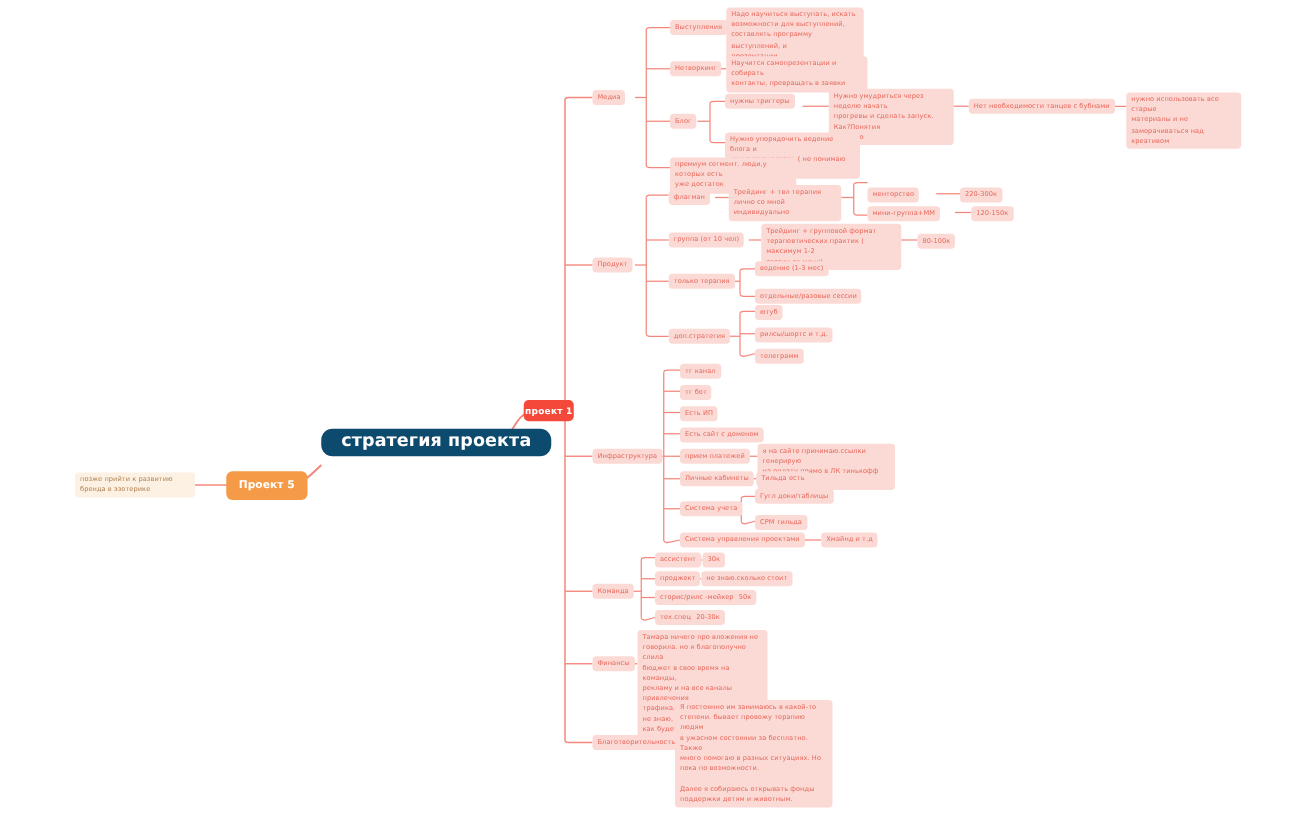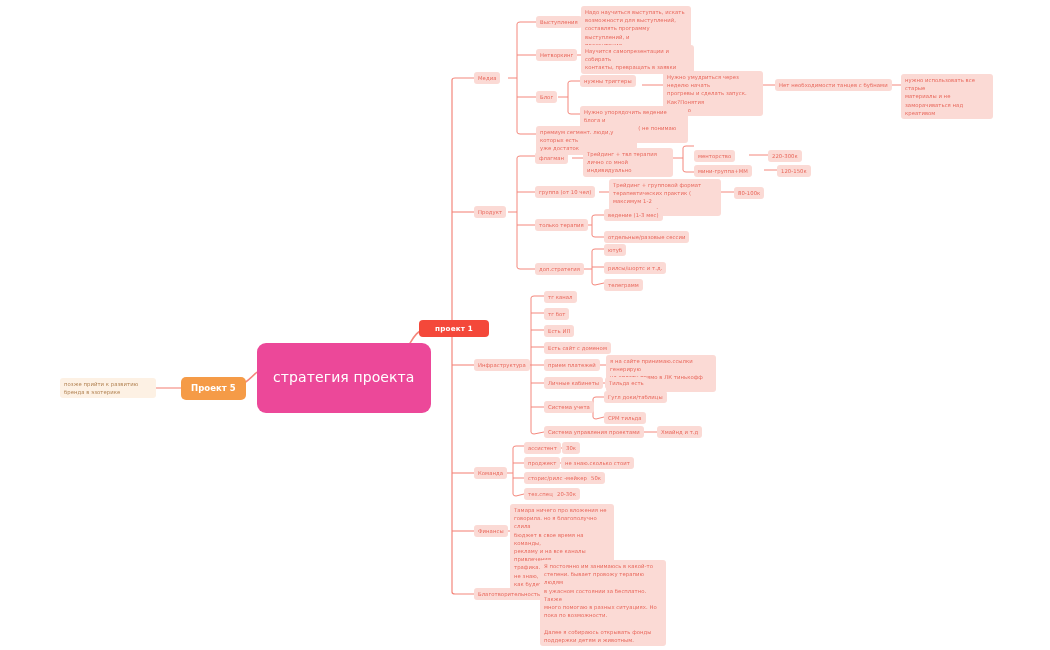--- a/index.html
+++ b/index.html
@@ -23,30 +23,30 @@
     line-height:1.55;
     letter-spacing:0.05px;
     white-space:pre-wrap;
   }
   .node.lvl1{
     background:#f4483a;
     color:#ffffff;
     font-weight:bold;
     font-size:7.2px;
     border-radius:4px;
-    padding:3px 16px;
+    padding:3px 1px;
     letter-spacing:0.2px;
   }
   .node.root{
-    background:#ec4899;
+    background:#0c4a6e;
     color:#ffffff;
-    font-weight:normal;
+    font-weight:bold;
     font-size:14px;
     border-radius:9px;
-    padding:24px 16px;
+    padding:0 16px;
     letter-spacing:0.1px;
   }
   .node.orange{
     background:#f59b47;
     color:#ffffff;
     font-weight:bold;
     font-size:8.5px;
     border-radius:5px;
     padding:5px 10px;
   }

